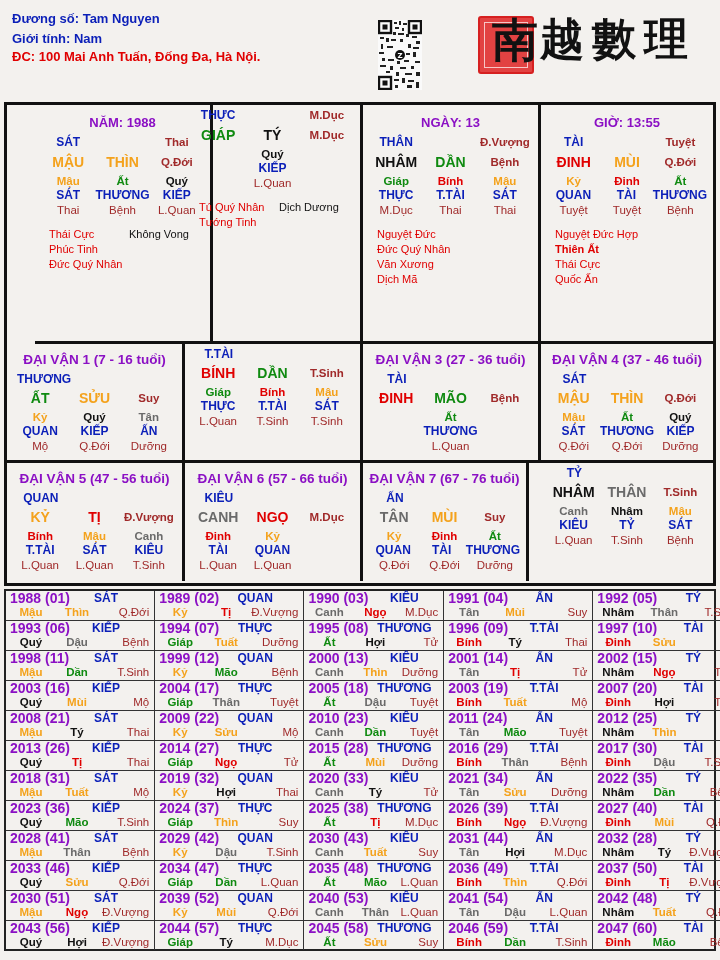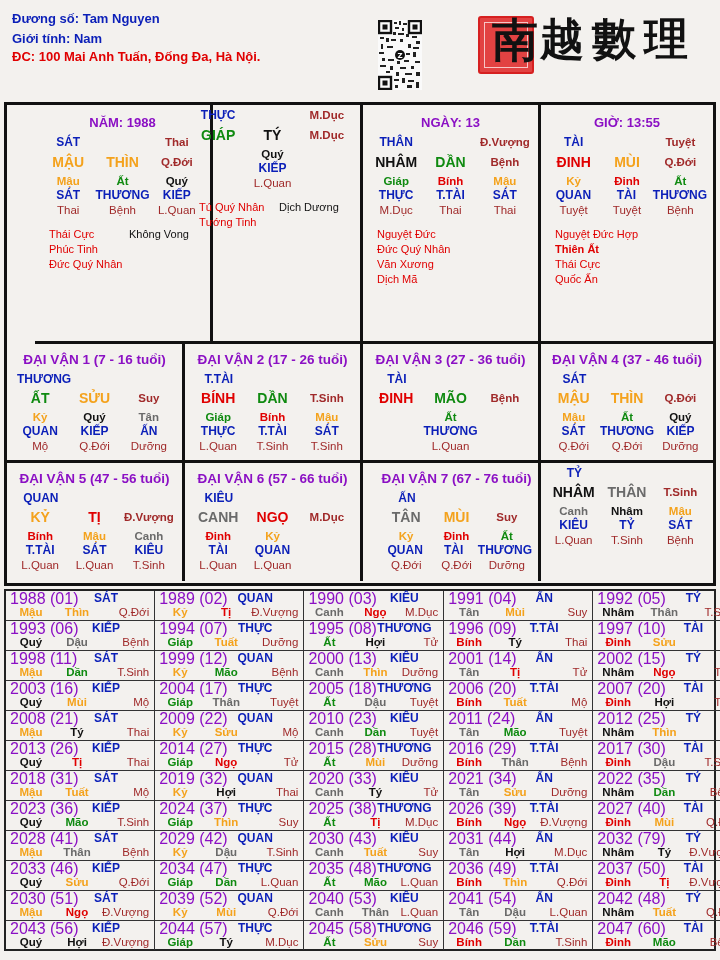--- a/index.html
+++ b/index.html
@@ -61,21 +61,21 @@
   .stars .col + .col { margin-left: 0; }
   .years {
     position: absolute; left: 4px; top: 589px; width: 712px; height: 362px;
     border: 2px solid #222; display: grid;
     grid-template-columns: repeat(5, 1fr); grid-template-rows: repeat(12, 1fr);
   }
   .ycell { border-right: 1px solid #333; border-bottom: 1px solid #333; padding: 0 3px 0 4px; }
   .ycell.lc { border-right: none; }
   .ycell.lr { border-bottom: none; }
   .ytop { display: flex; height: 14px; line-height: 15px; }
-  .ylabel { color: #8b10c4; font-size: 16px; width: 66px; white-space: nowrap; }
+  .ylabel { color: #8b10c4; font-size: 14px; width: 66px; white-space: nowrap; font-weight: bold; }
   .ytg { color: #0b1fb8; font-weight: bold; font-size: 12px; width: 60px; text-align: center; white-space: nowrap; }
   .ybot { display: flex; height: 15px; line-height: 15px; font-size: 11.5px; }
   .ybot .a { width: 42px; text-align: center; font-weight: bold; }
   .ybot .b { width: 50px; text-align: center; font-weight: bold; }
   .ybot .c { flex: 1; text-align: right; color: #a02a2a; white-space: nowrap; padding-right: 2px; }
 </style>
 </head>
 <body>
 
 <div class="header">
@@ -313,21 +313,20 @@
         <span style="color: rgb(11, 31, 184);">KIẾP</span>
         <span style="color: rgb(11, 31, 184);">ẤN</span>
       </div>
       <div class="row3 hidst">
         <span style="color: rgb(160, 42, 42);">Mộ</span>
         <span style="color: rgb(160, 42, 42);">Q.Đới</span>
         <span style="color: rgb(160, 42, 42);">Dưỡng</span>
       </div>
     </div>
     <div class="cell" style="left: 178px; top: 239px; width: 178px; height: 119px;">
-      <div class="dtitle">ĐẠI VẬN 2 (17 - 26 tuổi)</div>
       <div class="tg" style="padding-left: 10px; width: 33%; text-align: center; height: 18px; line-height: 18px; margin-top: 1px;"><span style="color: rgb(11, 31, 184);">T.TÀI</span></div>
       <div class="row3 can">
         <span style="color: rgb(224, 0, 0);">BÍNH</span>
         <span style="color: rgb(15, 138, 16);">DẦN</span>
         <span class="stage" style="color: rgb(160, 42, 42);">T.Sinh</span>
       </div>
       <div class="row3 hid" style="margin-top: 2px;">
         <span style="color: rgb(15, 138, 16);">Giáp</span>
         <span style="color: rgb(224, 0, 0);">Bính</span>
         <span style="color: rgb(244, 162, 28);">Mậu</span>
@@ -432,21 +431,21 @@
         <span style="color: rgb(11, 31, 184);">TÀI</span>
         <span style="color: rgb(11, 31, 184);">QUAN</span>
         <span style="color: rgb(11, 31, 184);"></span>
       </div>
       <div class="row3 hidst">
         <span style="color: rgb(160, 42, 42);">L.Quan</span>
         <span style="color: rgb(160, 42, 42);">L.Quan</span>
         <span style="color: rgb(160, 42, 42);"></span>
       </div>
     </div>
-    <div class="cell lastrow" style="left: 356px; top: 358px; width: 178px; height: 118px; padding-left: 12px;">
+    <div class="cell lastrow" style="left: 344px; top: 358px; width: 178px; height: 118px; padding-left: 12px;">
       <div class="dtitle">ĐẠI VẬN 7 (67 - 76 tuổi)</div>
       <div class="tg" style="padding-left: 10px; width: 33%; text-align: center; height: 18px; line-height: 18px; margin-top: 1px;"><span style="color: rgb(11, 31, 184);">ẤN</span></div>
       <div class="row3 can">
         <span style="color: rgb(106, 106, 106);">TÂN</span>
         <span style="color: rgb(244, 162, 28);">MÙI</span>
         <span class="stage" style="color: rgb(160, 42, 42);">Suy</span>
       </div>
       <div class="row3 hid" style="margin-top: 2px;">
         <span style="color: rgb(244, 162, 28);">Kỷ</span>
         <span style="color: rgb(224, 0, 0);">Đinh</span>
@@ -682,21 +681,21 @@
         <span class="ytg">THƯƠNG</span>
       </div>
       <div class="ybot">
         <span class="a" style="color: rgb(15, 138, 16);">Ất</span>
         <span class="b" style="color: rgb(106, 106, 106);">Dậu</span>
         <span class="c">Tuyệt</span>
       </div>
     </div>
     <div class="ycell">
       <div class="ytop">
-        <span class="ylabel">2006 (20)</span>
+        <span class="ylabel">2003 (19)</span>
         <span class="ytg">T.TÀI</span>
       </div>
       <div class="ybot">
         <span class="a" style="color: rgb(224, 0, 0);">Bính</span>
         <span class="b" style="color: rgb(244, 162, 28);">Tuất</span>
         <span class="c">Mộ</span>
       </div>
     </div>
     <div class="ycell lc">
       <div class="ytop">
@@ -968,21 +967,21 @@
         <span class="ytg">ẤN</span>
       </div>
       <div class="ybot">
         <span class="a" style="color: rgb(106, 106, 106);">Tân</span>
         <span class="b" style="color: rgb(17, 17, 17);">Hợi</span>
         <span class="c">M.Dục</span>
       </div>
     </div>
     <div class="ycell lc">
       <div class="ytop">
-        <span class="ylabel">2032 (79)</span>
+        <span class="ylabel">2032 (28)</span>
         <span class="ytg">TỶ</span>
       </div>
       <div class="ybot">
         <span class="a" style="color: rgb(17, 17, 17);">Nhâm</span>
         <span class="b" style="color: rgb(17, 17, 17);">Tý</span>
         <span class="c">Đ.Vượng</span>
       </div>
     </div>
     <div class="ycell">
       <div class="ytop">

